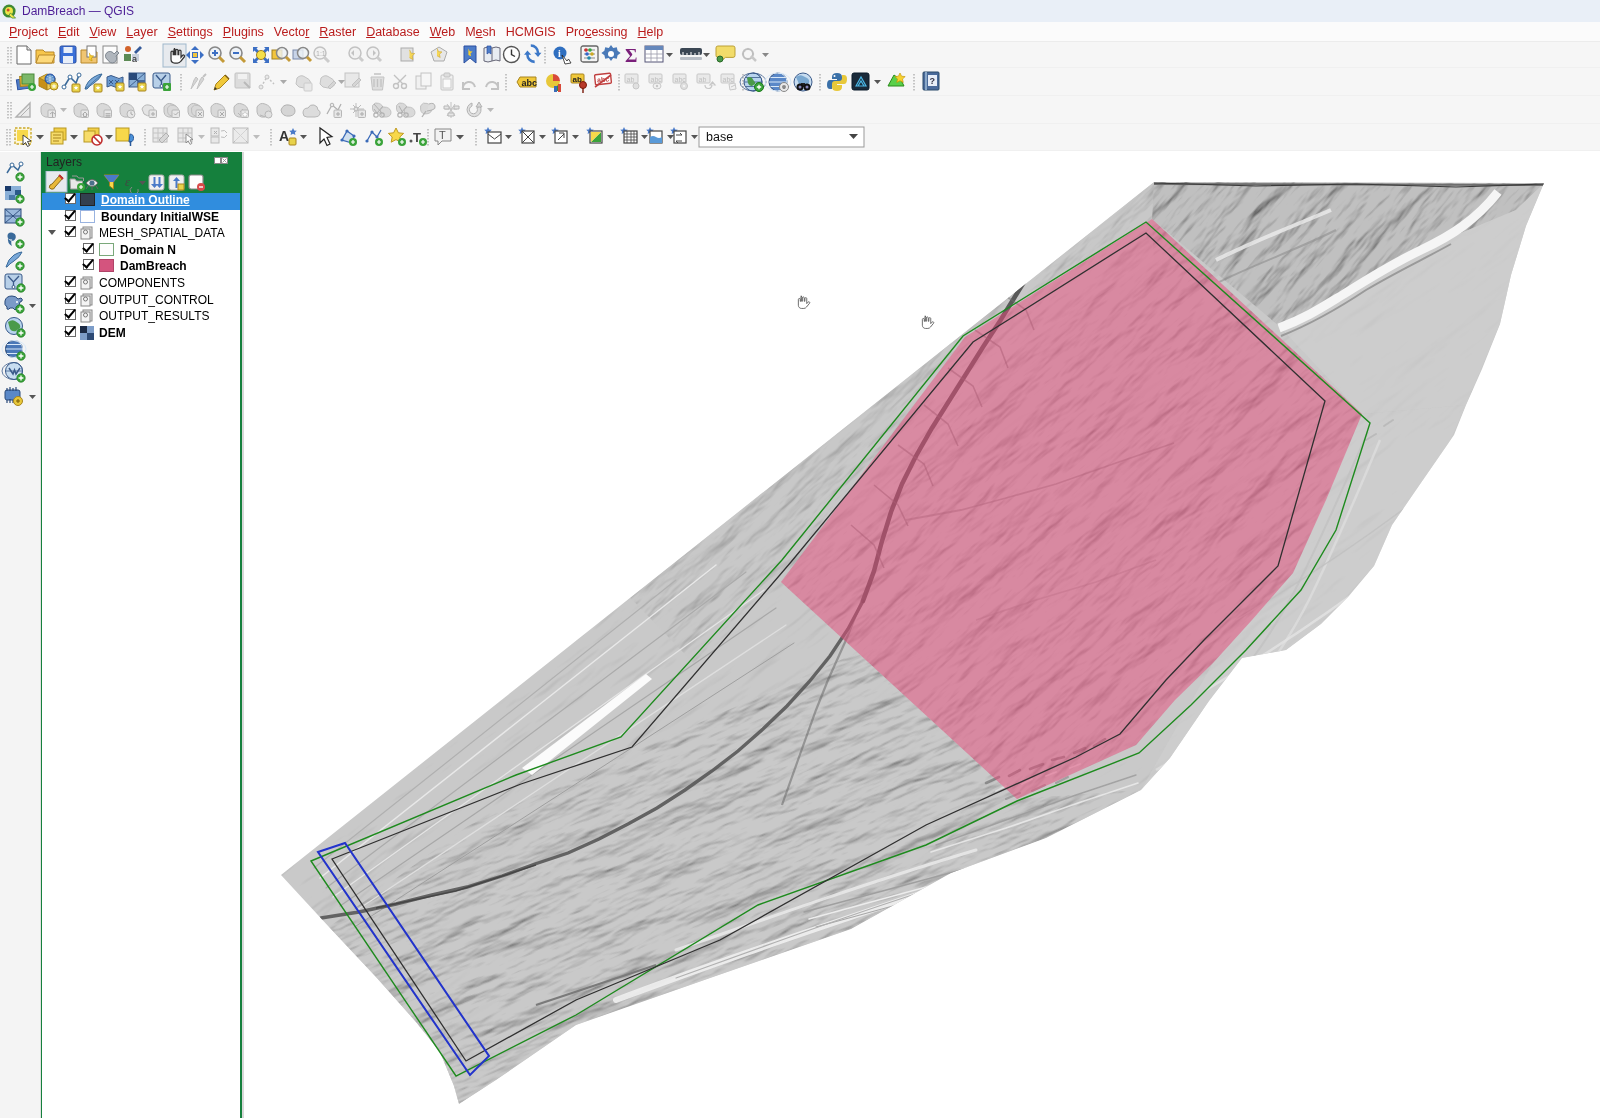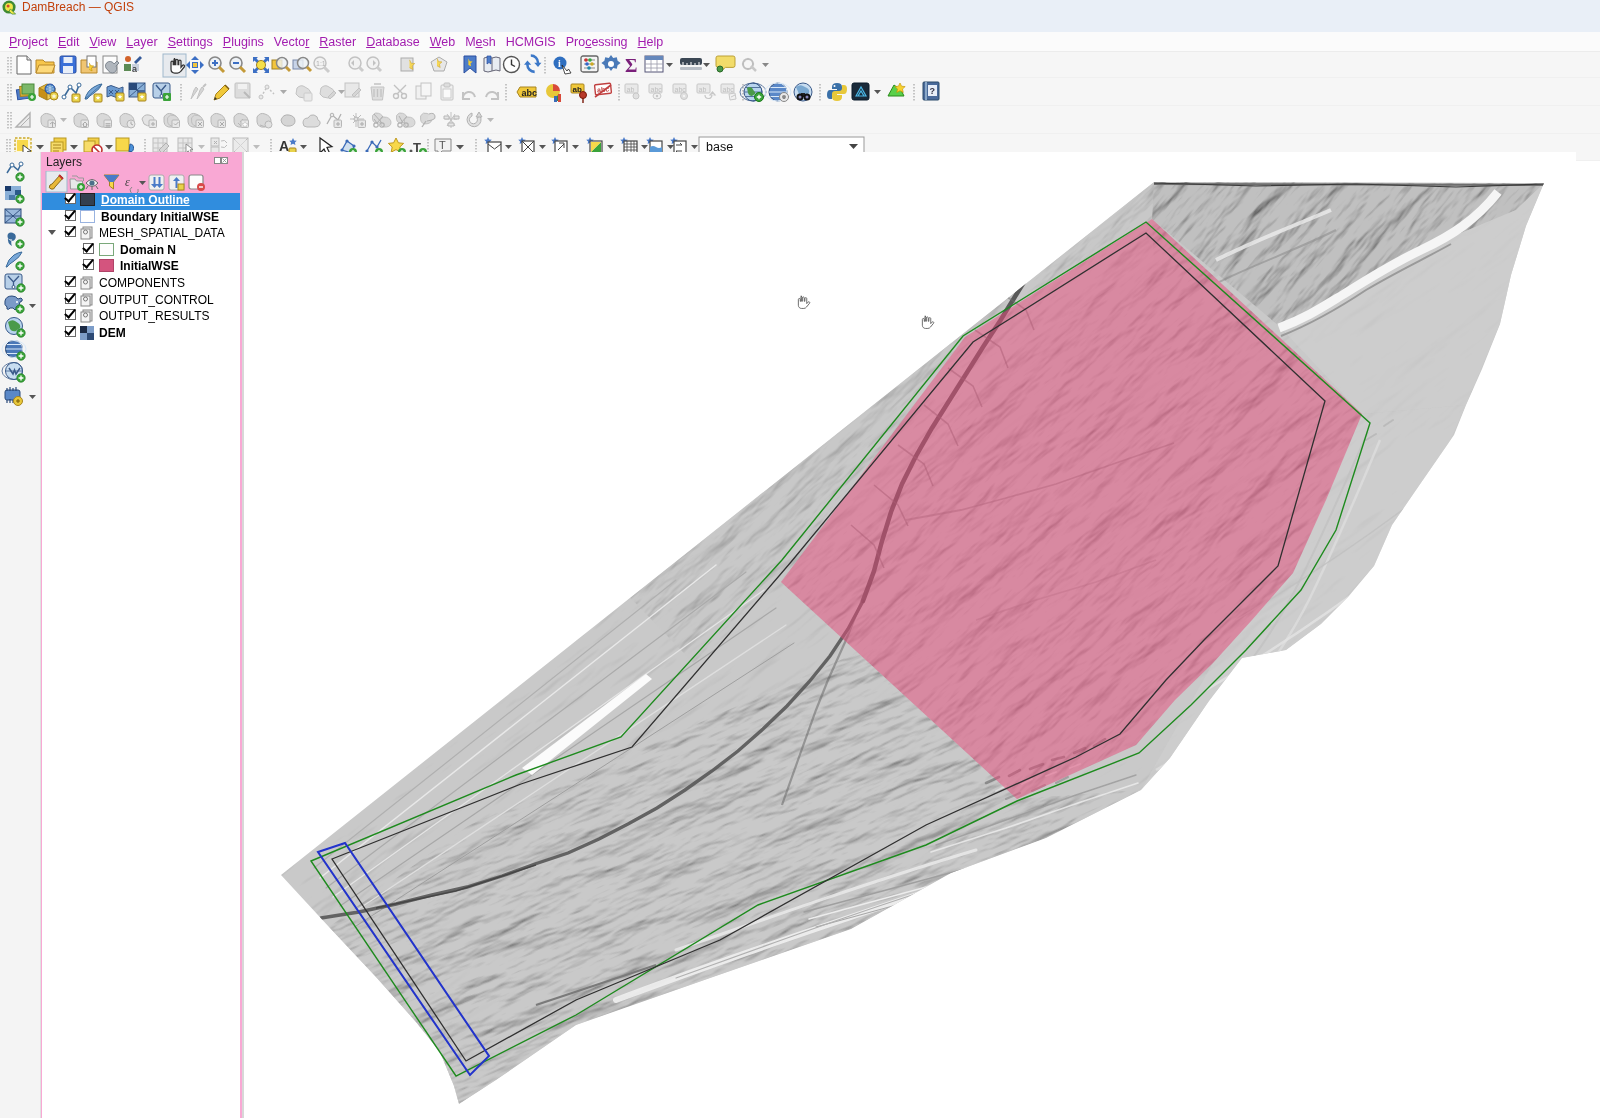--- a/index.html
+++ b/index.html
@@ -1,24 +1,24 @@
 <!DOCTYPE html>
 <html><head>
 <meta charset="utf-8">
 <style>
 *{margin:0;padding:0;box-sizing:border-box}
 html,body{width:1600px;height:1118px;overflow:hidden;font-family:"Liberation Sans",sans-serif;background:#fff}
-#titlebar{height:32px;background:#e9eff7;display:flex;align-items:flex-start;font-size:12px;color:#c2410c}
-#menubar{height:20px;background:#fbfbfb;display:flex;align-items:center;font-size:12.5px;color:#a21caf;border-bottom:1px solid #ececec;padding-left:4px}
+#titlebar{height:22px;background:#e9eff7;display:flex;align-items:center;font-size:12px;color:#4c1d95}
+#menubar{height:20px;background:#fbfbfb;display:flex;align-items:center;font-size:12.5px;color:#b91c1c;border-bottom:1px solid #ececec;padding-left:4px}
 #menubar span{padding:0 5px}
 #menubar u{text-decoration:underline}
 .tbrow{position:relative;background:#f6f6f6;border-bottom:1px solid #f0f0f0}
 #main{position:absolute;top:152px;left:0;width:1600px;height:966px;display:flex}
 #leftdock{width:40px;height:966px;background:#f4f4f4}
-#lpanel{position:relative;width:204px;height:966px;background:#f9a8d4;border-left:1px solid #e0e0e0;border-right:2px solid #d8d8d8}
+#lpanel{position:relative;width:204px;height:966px;background:#15803d;border-left:1px solid #e0e0e0;border-right:2px solid #d8d8d8}
 #lpanel .ptitle{font-size:12px;color:#222;padding:3px 0 0 5px}
 #canvas{position:relative;width:1332px;height:966px;background:#fff}
 .litem{display:flex;align-items:flex-start;height:16.6px;font-size:12px;color:#000}
 .cb{display:inline-block;width:11px;height:11px;border:1px solid #6a6a6a;background:#fff;position:relative;flex:none}
 .cb:after{content:"";position:absolute;left:1px;top:-3px;width:4px;height:9px;border:solid #000;border-width:0 2px 2px 0;transform:rotate(40deg)}
 </style>
 </head>
 <body>
 <div id="titlebar">
   <svg width="15" height="15" style="margin:0 5px 0 2px" viewBox="0 0 16 16">
@@ -857,21 +857,21 @@
           <span style="display:inline-block;width:15px;height:13px;background:#fdfdfd;border:1px solid #7aa87a;flex:none"></span>
           <span style="width:6px"></span>
           <b>Domain N</b>
         </div>
       <div class="litem">
           <span style="width:41px"></span>
           <span class="cb"></span>
           <span style="width:5px"></span>
           <span style="display:inline-block;width:15px;height:13px;background:#d4547e;border:1px solid #b04468;flex:none"></span>
           <span style="width:6px"></span>
-          <b>InitialWSE</b>
+          <b>DamBreach</b>
         </div>
       <div class="litem">
           <span style="width:23px"></span>
           <span class="cb"></span>
           <span style="width:4px"></span>
           <svg width="15" height="14" viewBox="0 0 15 14">
             <rect x="3" y="1" width="9" height="11" fill="#e8e8e8" stroke="#888"></rect>
             <rect x="1" y="3" width="9" height="10" fill="#f4f4f4" stroke="#888"></rect>
             <circle cx="5.5" cy="6" r="2" fill="none" stroke="#777"></circle>
           </svg>

